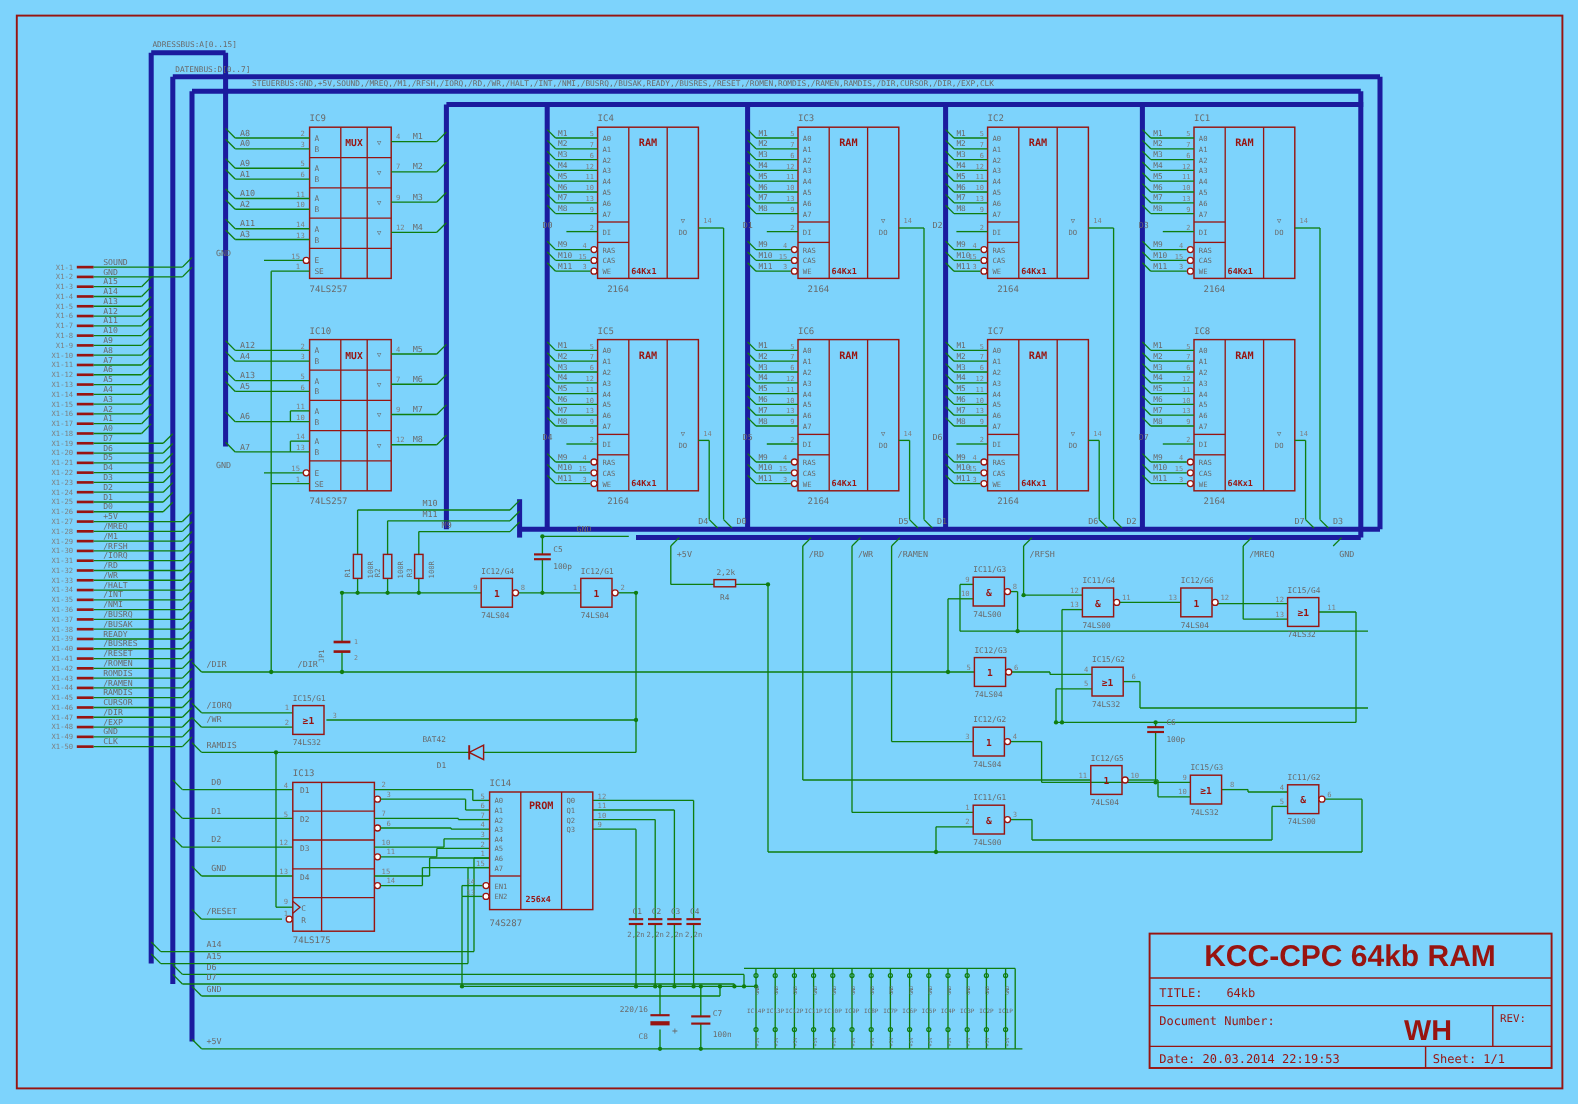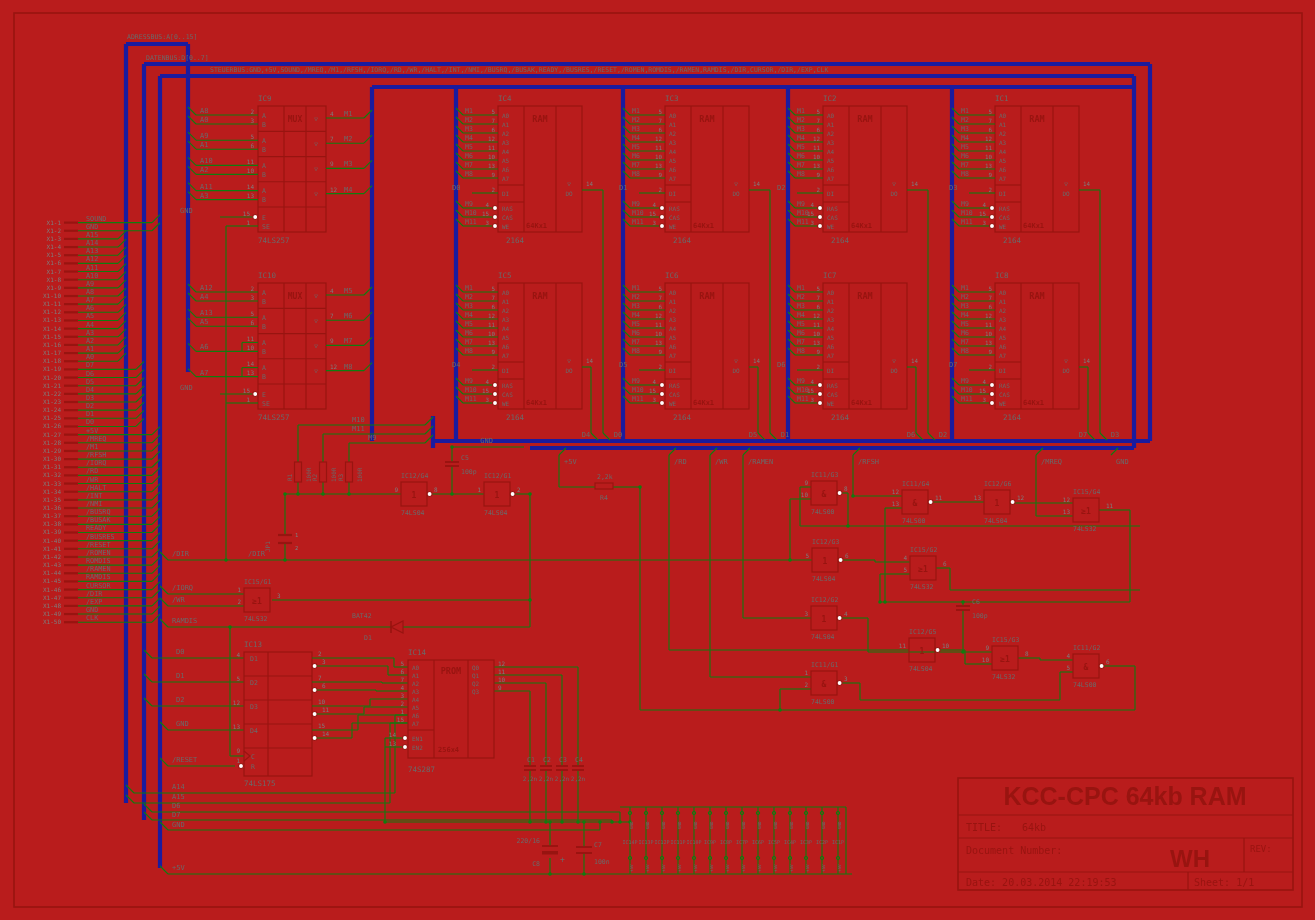--- a/index.html
+++ b/index.html
@@ -1,16 +1,16 @@
 <!DOCTYPE html>
 <html><head>
 <meta charset="utf-8">
 <style>
   html,body{margin:0;padding:0;background:#e8e8e8;}
-  #page{position:relative;width:1315px;height:920px;background:#b91c1c;overflow:hidden;
+  #page{position:relative;width:1315px;height:920px;background:#7dd3fc;overflow:hidden;
         font-family:"DejaVu Sans Mono", monospace;}
   svg text{user-select:none;}
 </style>
 </head>
 <body>
 
 <div id="page">
   <svg id="sch" width="1315" height="920" viewBox="0 0 1315 920" xmlns="http://www.w3.org/2000/svg">
       <rect x="14" y="13" width="1288" height="894" fill="none" stroke="#981410" stroke-width="1.6"></rect>
       <line x1="126" y1="44" x2="188" y2="44" stroke="#1b1b9e" stroke-width="4.2"></line>

